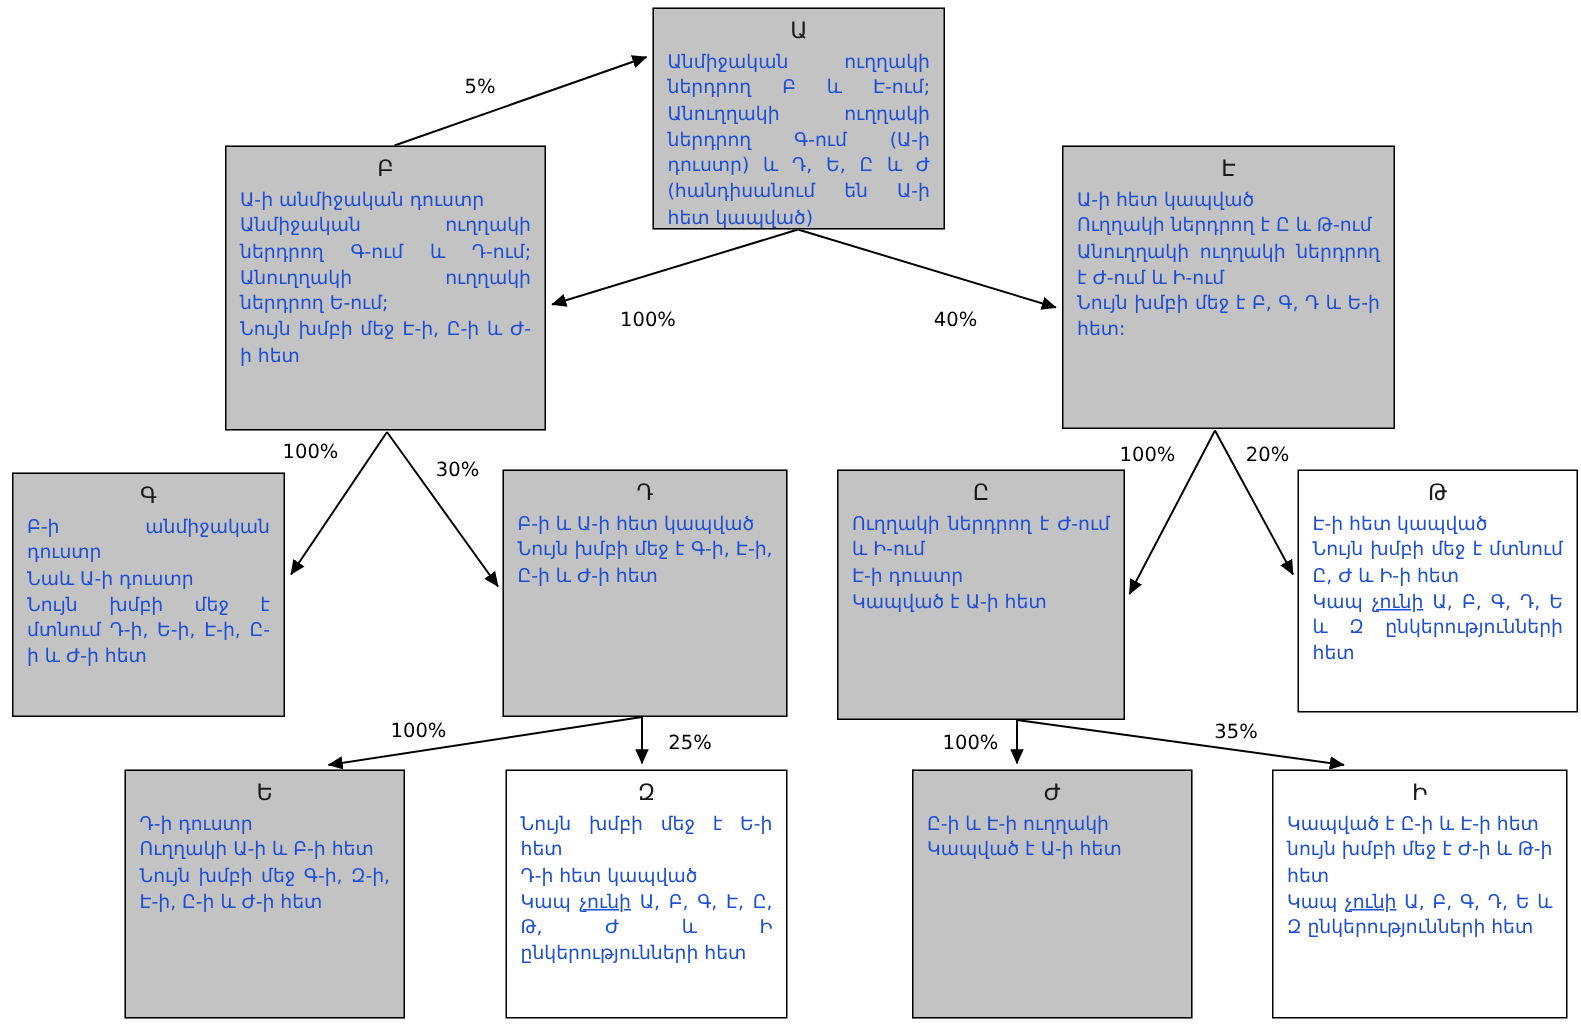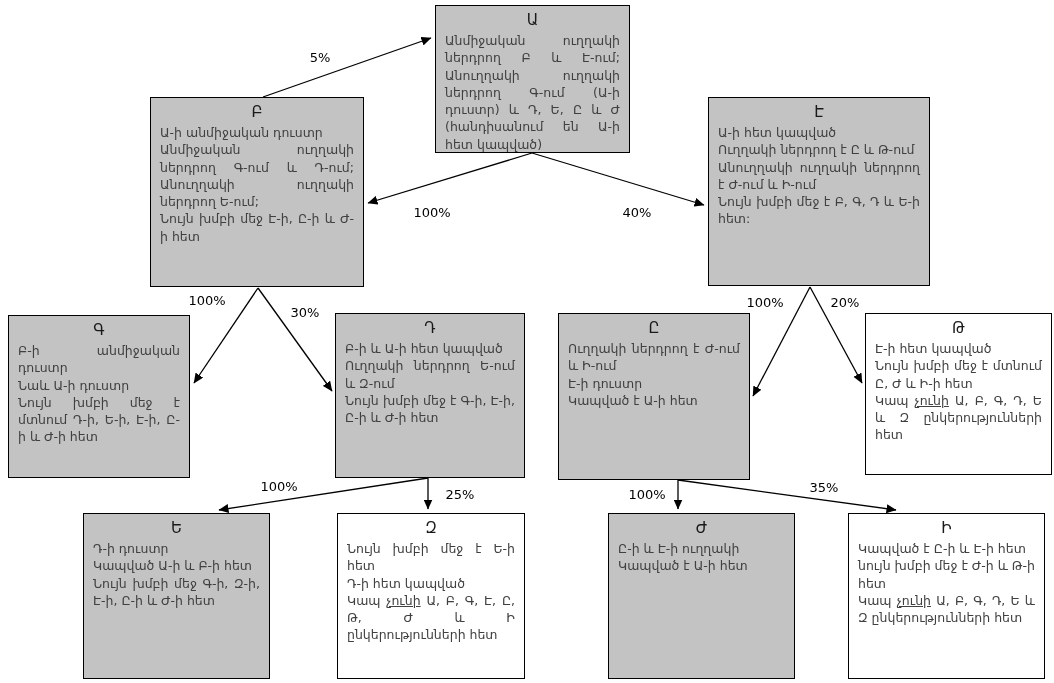--- a/index.html
+++ b/index.html
@@ -35,21 +35,21 @@
   }
   .node.gray  { background: #c3c3c3; }
   .node.white { background: #ffffff; }
   .node-title {
     text-align: center;
     font-size: 15px;
     line-height: 1.2;
     margin-bottom: 3px;
     color: #1a1a1a;
   }
-  .node-body { color: #404040; }
+  .node-body { color: #1d4ed8; }
   .node-body .para {
     text-align: justify;
     font-size: 12.5px;
     line-height: 1.38;
   }
   .node-body .para u { }
 </style>
 </head>
 <body>
 
@@ -140,21 +140,20 @@
         <div class="para">Բ-ի անմիջական դուստր</div>
         <div class="para">Նաև Ա-ի դուստր</div>
         <div class="para">Նույն խմբի մեջ է մտնում Դ-ի, Ե-ի, Է-ի, Ը-ի և Ժ-ի հետ</div>
       </div>
   </div>
 
   <div class="node gray" style="left:335px; top:313px; width:190px; height:165px;">
     <div class="node-title">Դ</div>
     <div class="node-body">
         <div class="para">Բ-ի և Ա-ի հետ կապված</div>
-        <div class="para">Ուղղակի ներդրող Ե-ում և Զ-ում</div>
         <div class="para">Նույն խմբի մեջ է Գ-ի, Է-ի, Ը-ի և Ժ-ի հետ</div>
       </div>
   </div>
 
   <div class="node gray" style="left:558px; top:313px; width:192px; height:167px;">
     <div class="node-title">Ը</div>
     <div class="node-body">
         <div class="para">Ուղղակի ներդրող է Ժ-ում և Ի-ում</div>
         <div class="para">Է-ի դուստր</div>
         <div class="para">Կապված է Ա-ի հետ</div>
@@ -167,21 +166,21 @@
         <div class="para">Է-ի հետ կապված</div>
         <div class="para">Նույն խմբի մեջ է մտնում Ը, Ժ և Ի-ի հետ</div>
         <div class="para">Կապ <u>չունի</u> Ա, Բ, Գ, Դ, Ե և Զ ընկերությունների հետ</div>
       </div>
   </div>
 
   <div class="node gray" style="left:83px;  top:513px; width:187px; height:166px;">
     <div class="node-title">Ե</div>
     <div class="node-body">
         <div class="para">Դ-ի դուստր</div>
-        <div class="para">Կապված Ա-ի և Բ-ի հետ</div>
+        <div class="para">Ուղղակի Ա-ի և Բ-ի հետ</div>
         <div class="para">Նույն խմբի մեջ Գ-ի, Զ-ի, Է-ի, Ը-ի և Ժ-ի հետ</div>
       </div>
   </div>
 
   <div class="node white" style="left:337px; top:513px; width:188px; height:166px;">
     <div class="node-title">Զ</div>
     <div class="node-body">
         <div class="para">Նույն խմբի մեջ է Ե-ի հետ</div>
         <div class="para">Դ-ի հետ կապված</div>
         <div class="para">Կապ <u>չունի</u> Ա, Բ, Գ, Է, Ը, Թ, Ժ և Ի ընկերությունների հետ</div>

